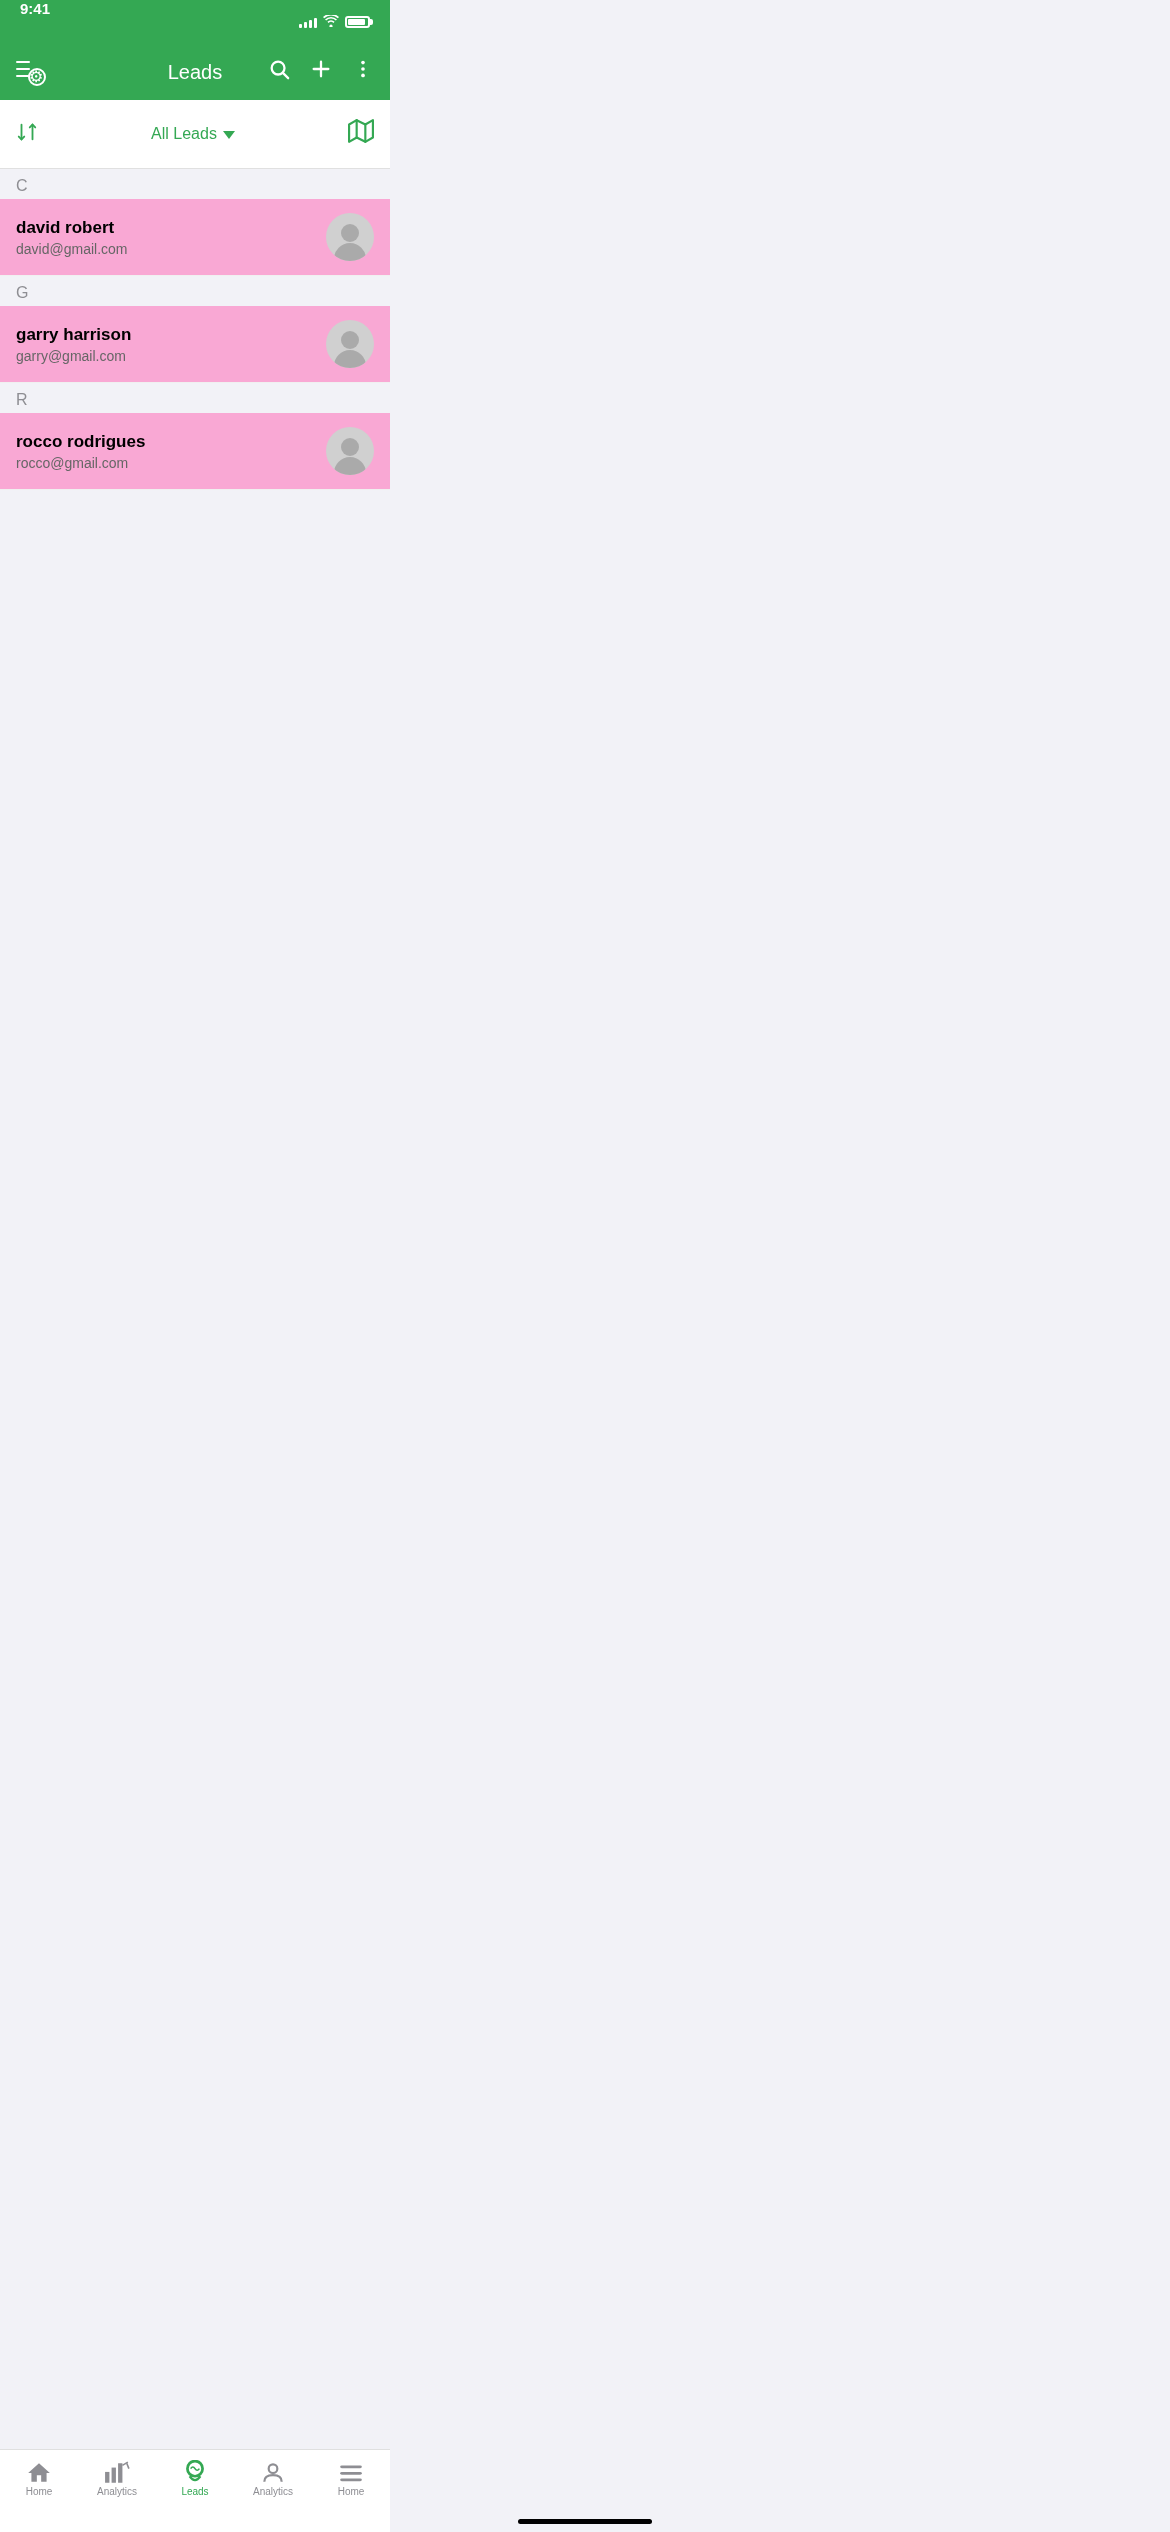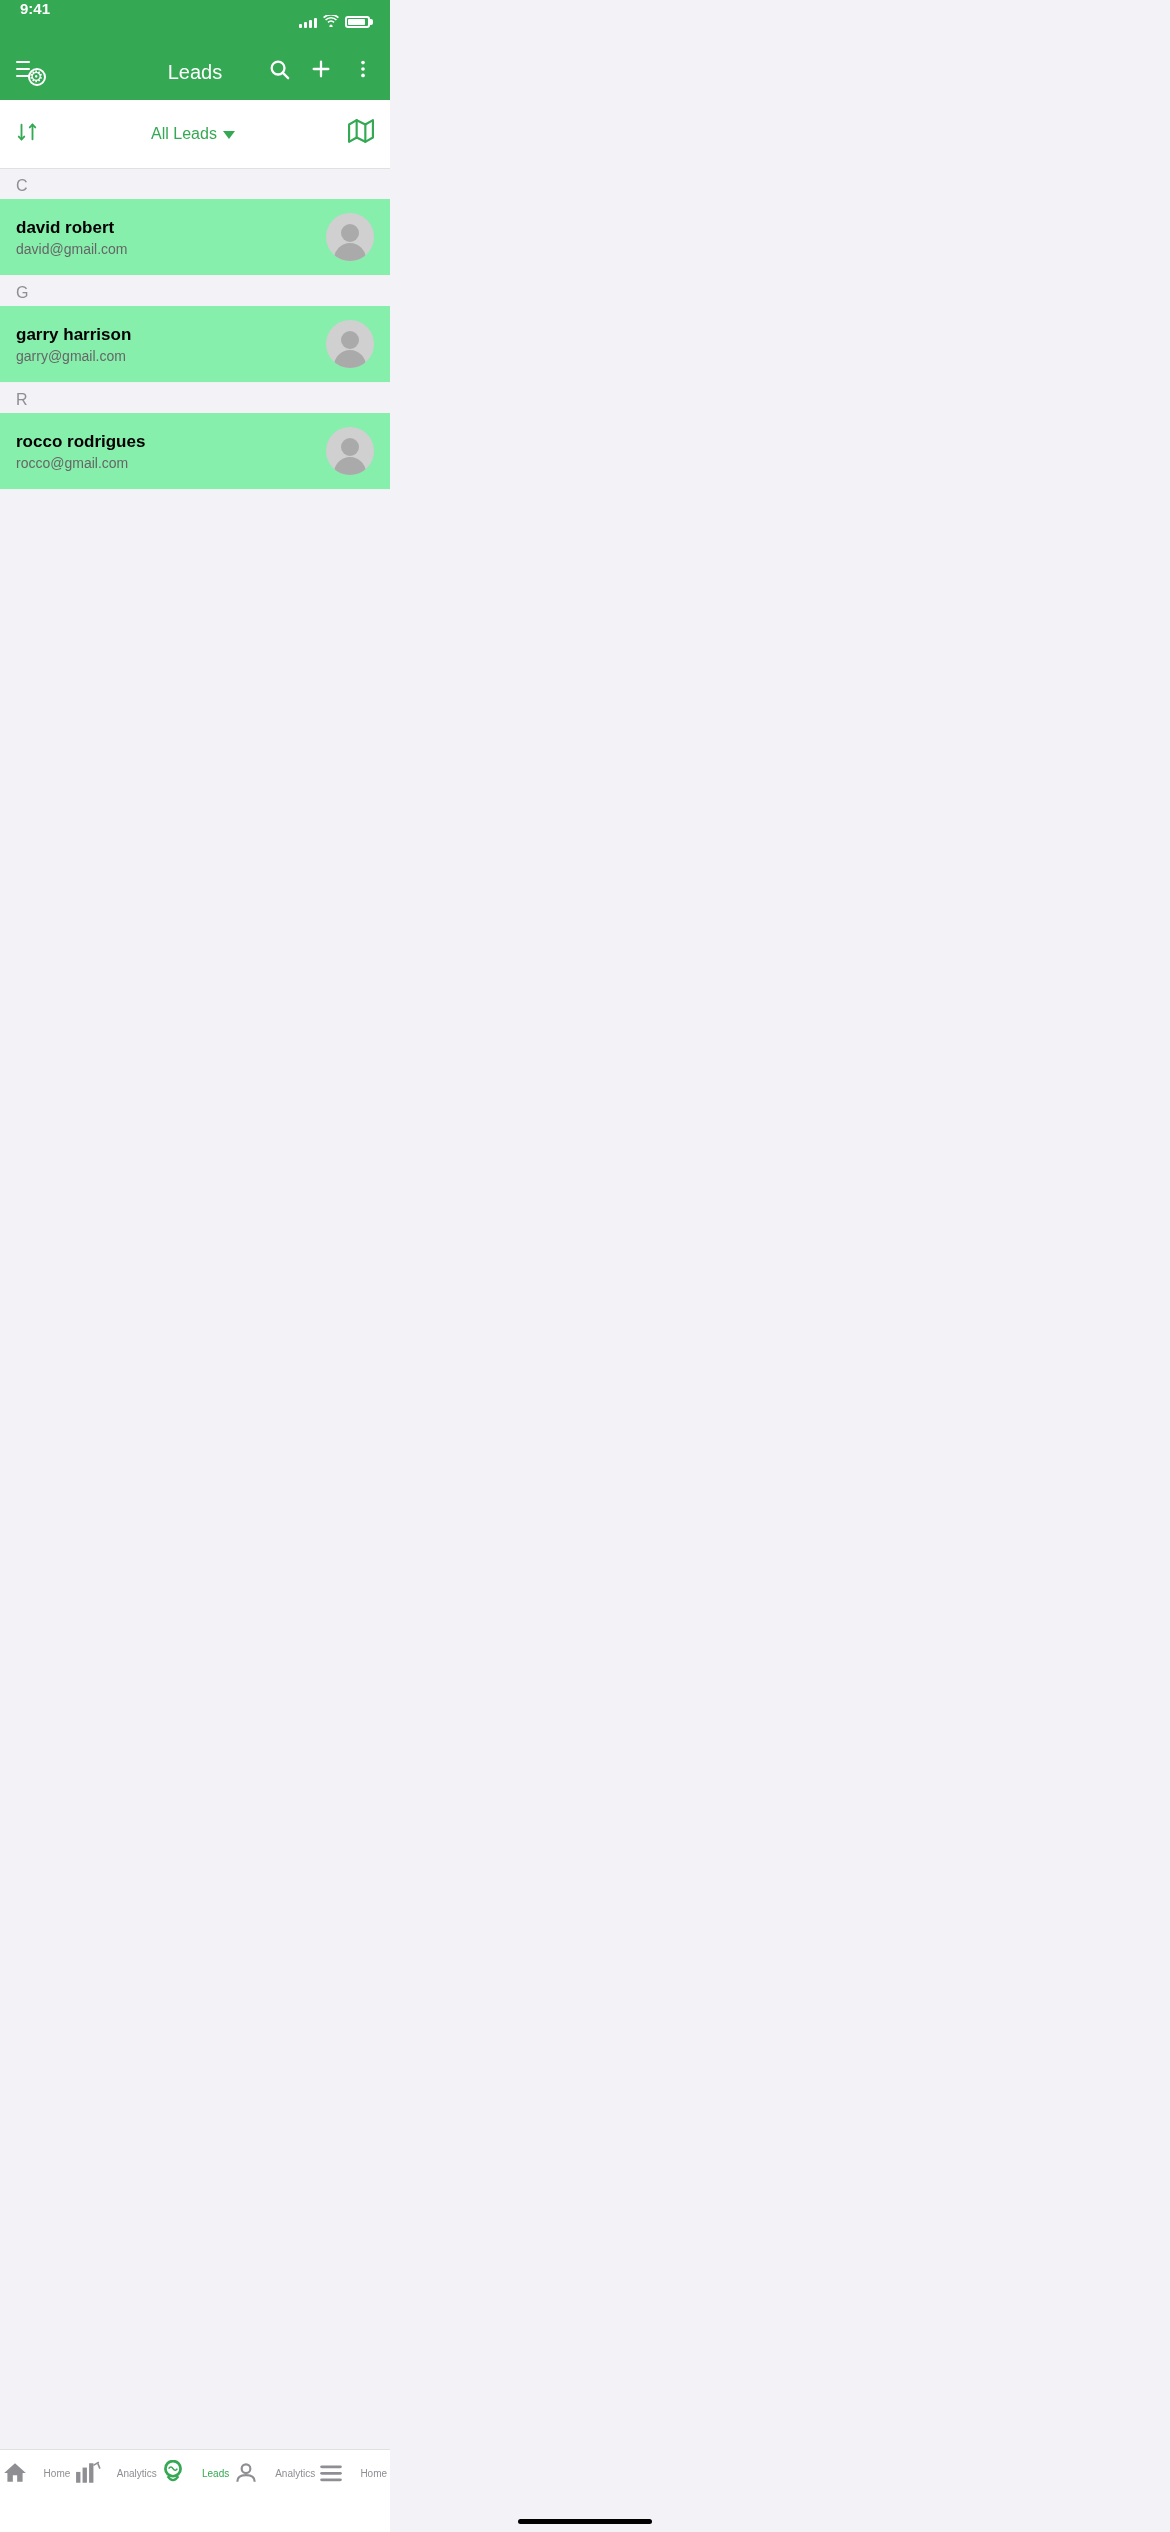--- a/index.html
+++ b/index.html
@@ -156,21 +156,21 @@
     .section-header {
       background: #f2f2f7;
       padding: 8px 16px 4px;
       color: #8e8e93;
       font-size: 16px;
       font-weight: 400;
     }
 
     
     .lead-item {
-      background: #86efac;
+      background: #f9a8d4;
       display: flex;
       align-items: center;
       justify-content: space-between;
       padding: 14px 16px;
       border-bottom: 1px solid #f0f0f0;
       cursor: pointer;
     }
 
     .lead-info {
       flex: 1;
@@ -241,23 +241,23 @@
       padding-top: 10px;
       border-top: 1px solid #e0e0e0;
       position: fixed;
       bottom: 0;
       left: 0;
       width: 390px;
     }
 
     .tab-item {
       display: flex;
-      flex-direction: row;
-      align-items: center;
-      gap: 16px;
+      flex-direction: column;
+      align-items: center;
+      gap: 0;
       cursor: pointer;
       min-width: 70px;
     }
 
     .tab-label {
       font-size: 10px;
       color: #8e8e93;
       font-weight: 400;
     }
 

